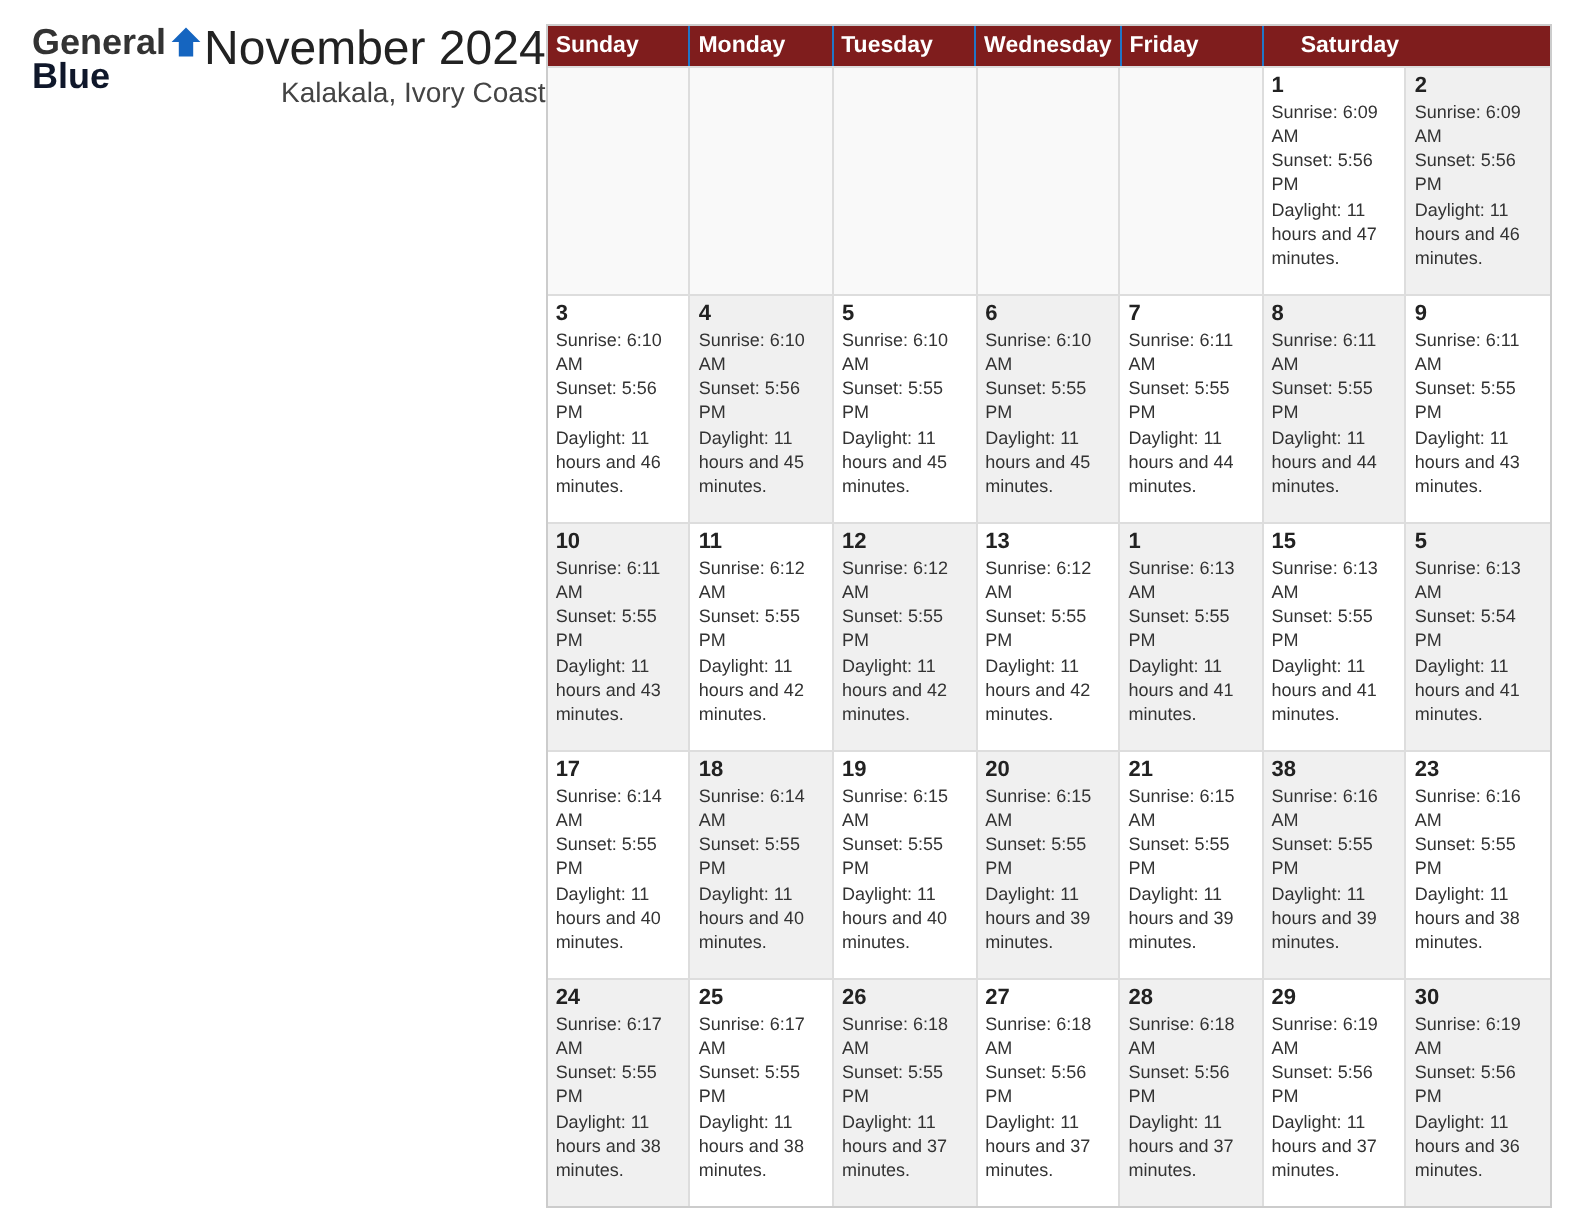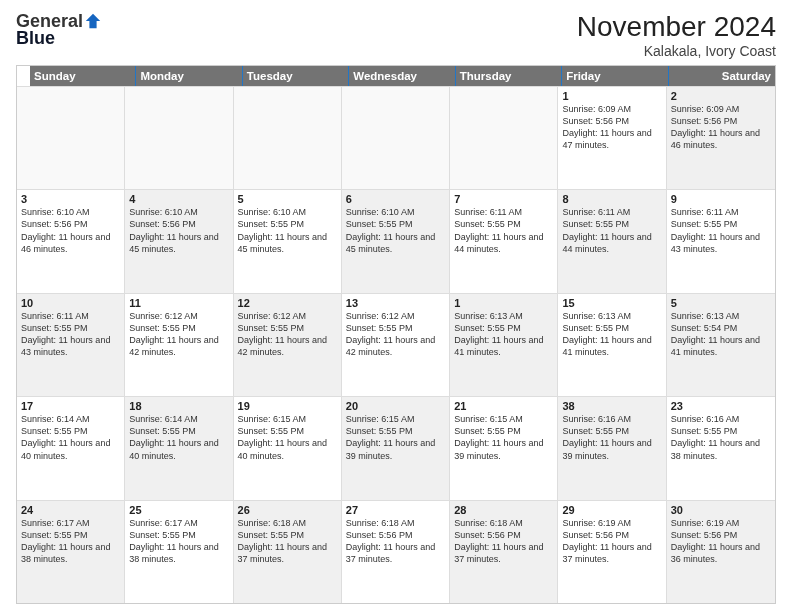--- a/index.html
+++ b/index.html
@@ -8,21 +8,21 @@
       height: 612px;
       font-family: Arial, sans-serif;
       background: #fff;
       overflow: hidden;
     }
     .page {
       width: 792px;
       height: 612px;
       padding: 12px 16px 8px 16px;
       display: flex;
-      flex-direction: column;
+      flex-direction: row;
     }
     .header {
       display: flex;
       justify-content: space-between;
       align-items: flex-start;
       margin-bottom: 6px;
     }
     .logo {
       display: flex;
       flex-direction: column;
@@ -40,40 +40,39 @@
     .logo-blue { color: #1565c0; }
     .logo-icon {
       width: 18px;
       height: 18px;
       margin-left: 1px;
     }
     .title-block {
       text-align: right;
     }
     .month-title {
-      font-size: 28px;
+      font-size: 24px;
       font-weight: normal;
       color: #222;
       line-height: 1.1;
     }
     .location {
       font-size: 14px;
       color: #444;
     }
     .calendar {
       flex: 1;
       display: flex;
       flex-direction: column;
       border: 1px solid #ccc;
     }
     .cal-header {
       display: grid;
       grid-template-columns: repeat(7, 1fr);
-      background: #737373;
-      margin-left: 13px;
+      background: #7f1d1d;
     }
     .cal-header-cell {
       color: #fff;
       font-size: 11.5px;
       font-weight: bold;
       padding: 4px 4px;
       text-align: left;
       border-right: 1px solid #2176c7;
     }
     .cal-header-cell:last-child { border-right: none; text-align: right; }
@@ -130,21 +129,20 @@
       <div class="location">Kalakala, Ivory Coast</div>
     </div>
   </div>
 
   <div class="calendar">
     <div class="cal-header">
     <div class="cal-header-cell">Sunday</div>
         <div class="cal-header-cell">Monday</div>
         <div class="cal-header-cell">Tuesday</div>
         <div class="cal-header-cell">Wednesday</div>
-        <div class="cal-header-cell">Thursday</div>
         <div class="cal-header-cell">Friday</div>
         <div class="cal-header-cell">Saturday</div>
       </div>
     <div class="cal-body">
     <div class="cal-row">
           <div class="cal-cell empty"></div>
           <div class="cal-cell empty"></div>
           <div class="cal-cell empty"></div>
           <div class="cal-cell empty"></div>
           <div class="cal-cell empty"></div>

